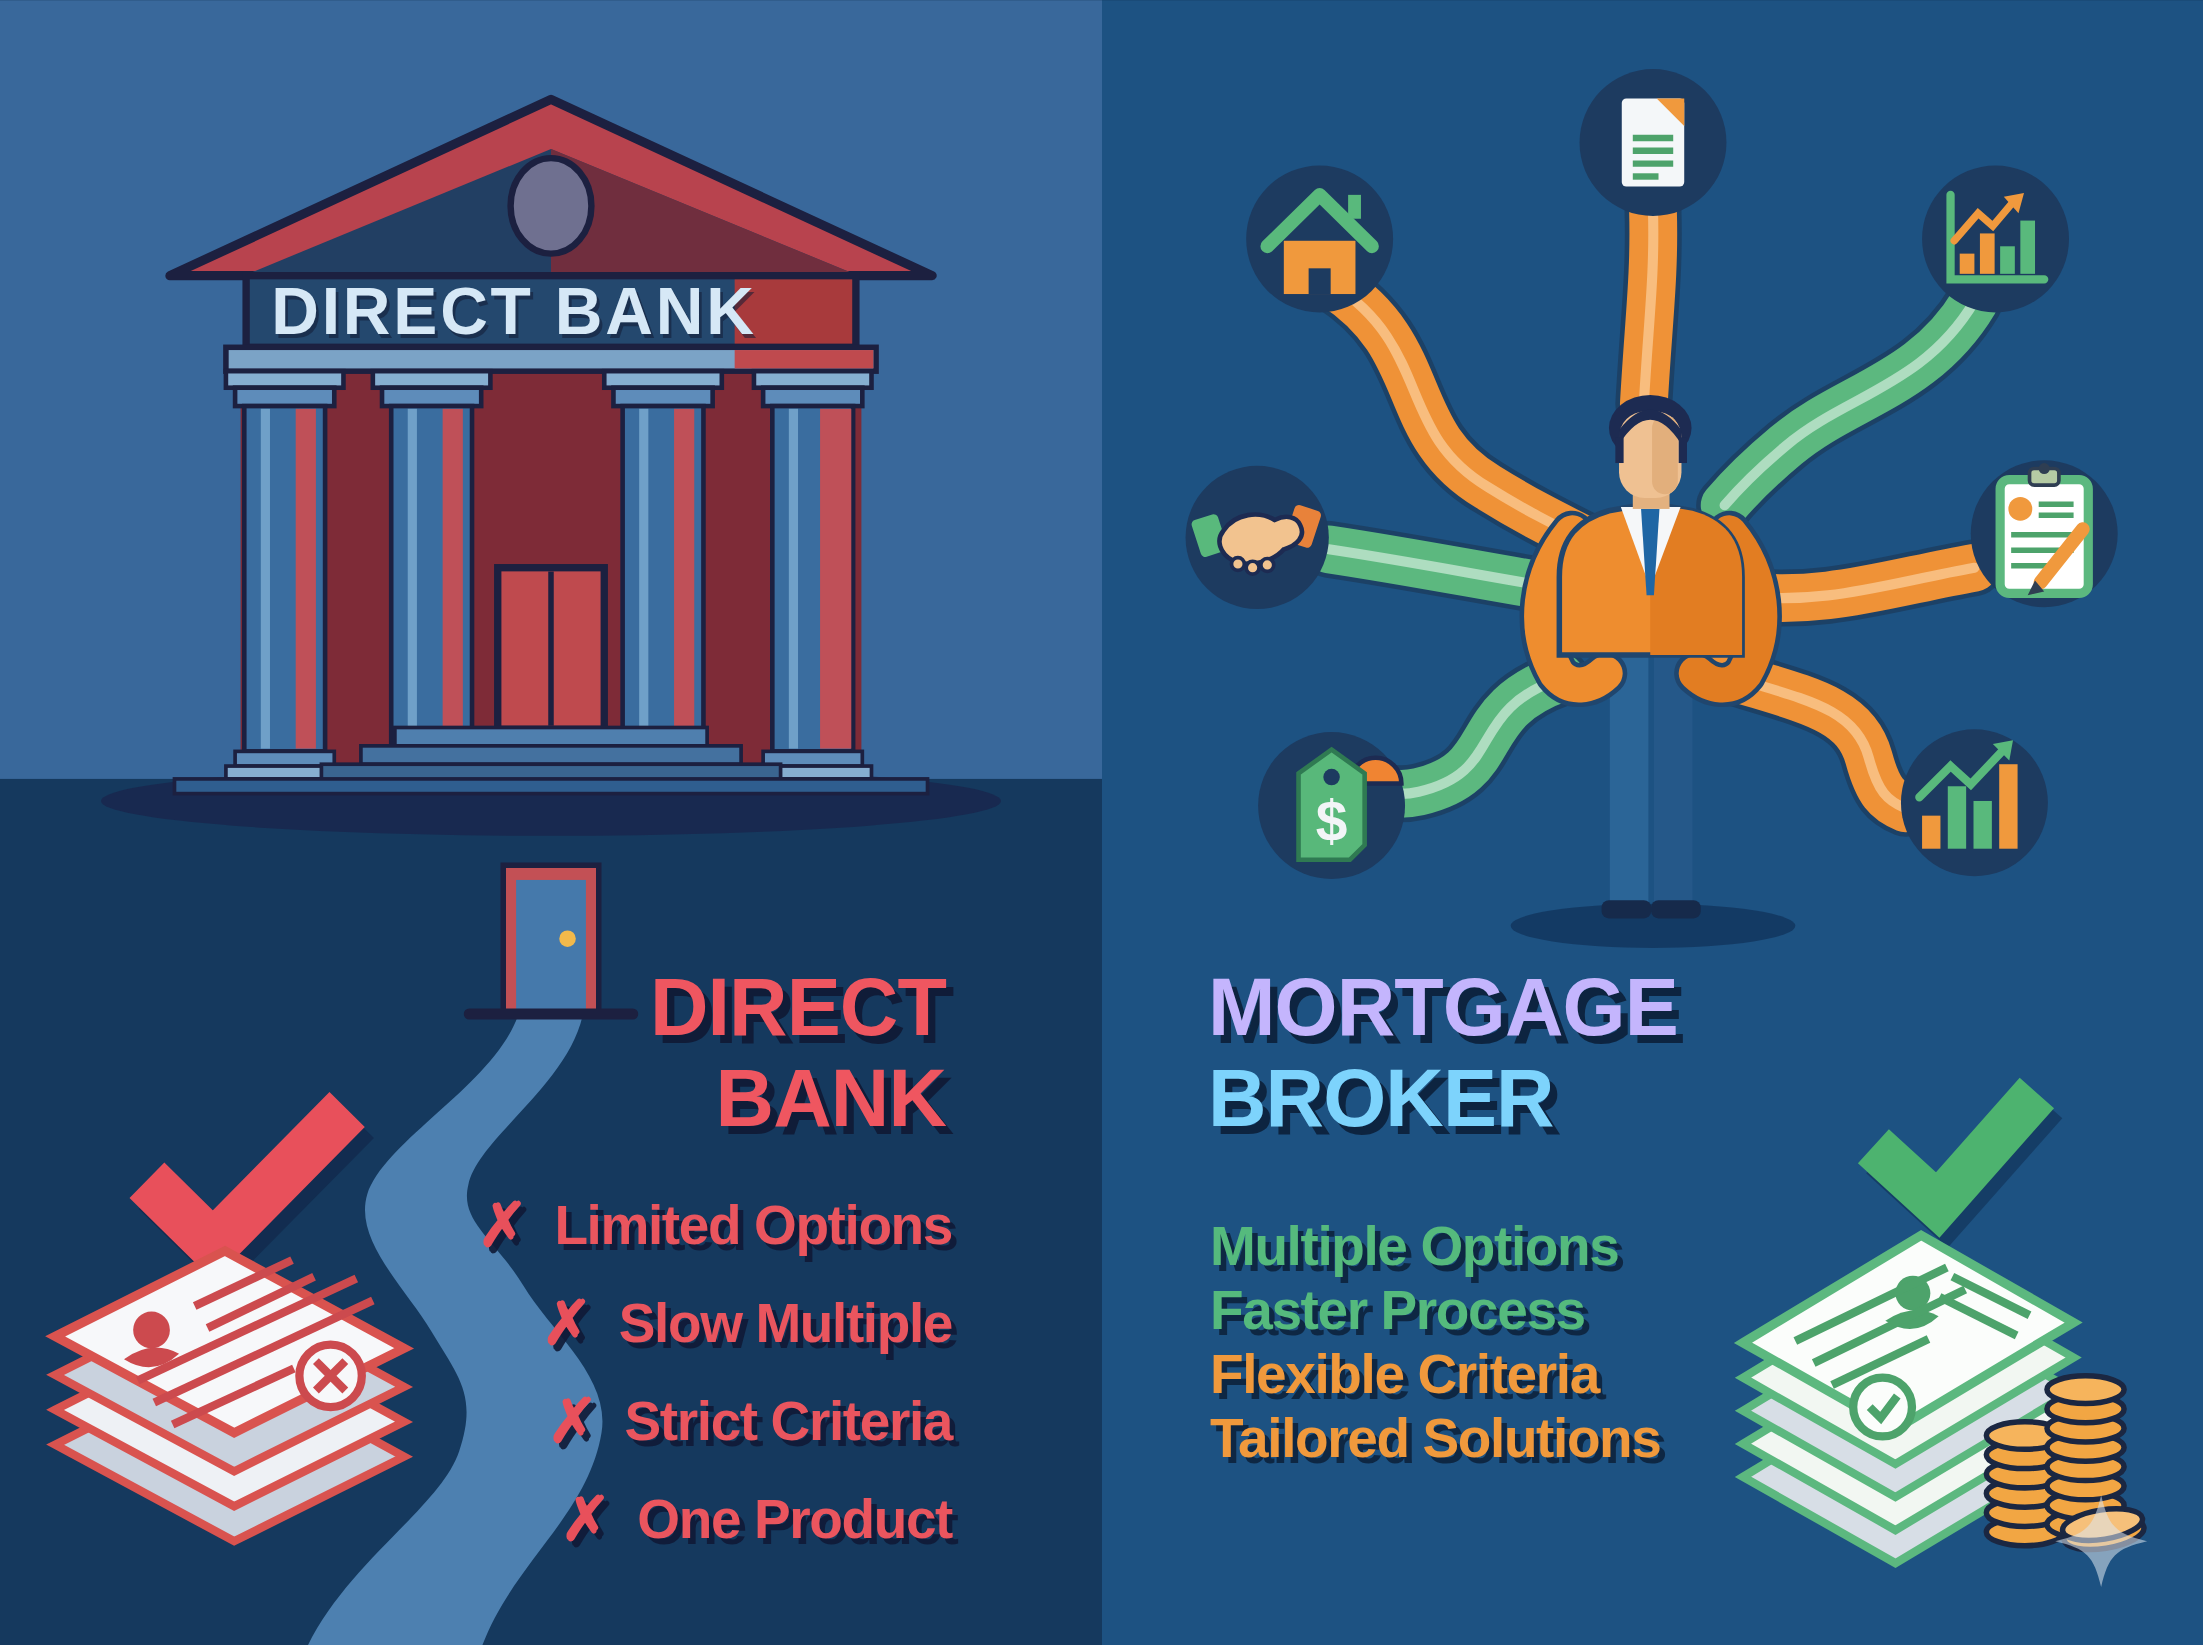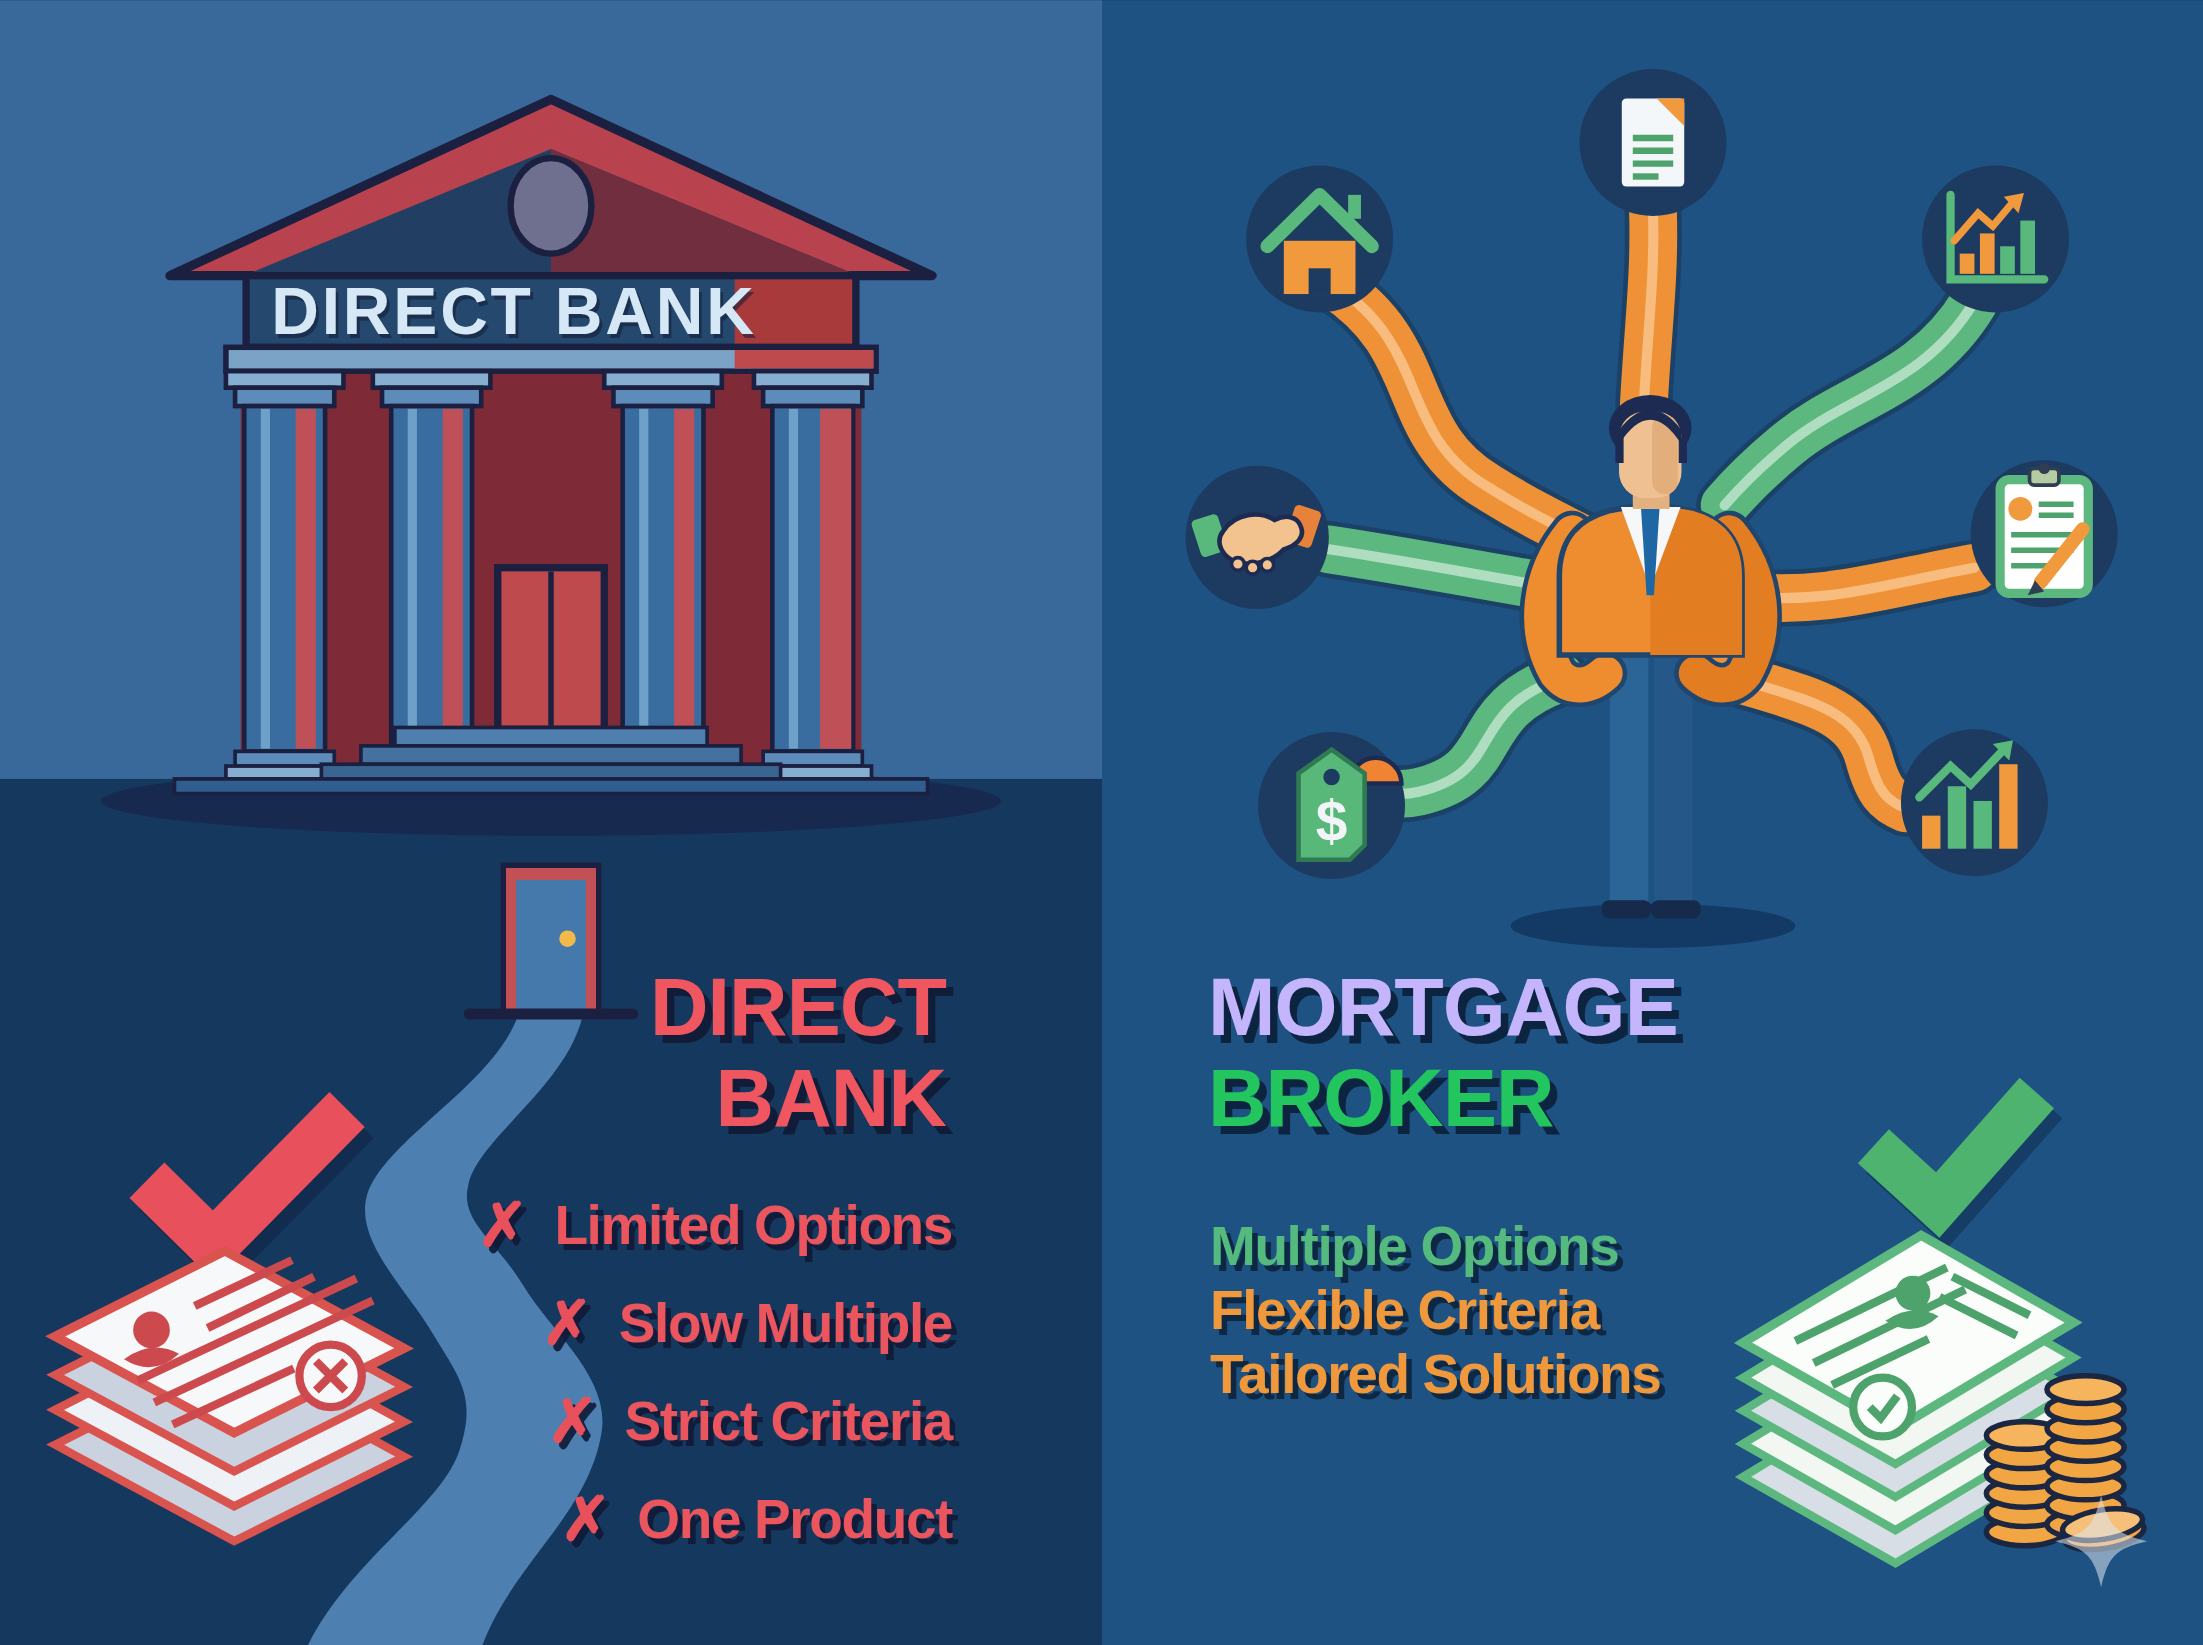--- a/index.html
+++ b/index.html
@@ -21,21 +21,21 @@
   #left-list{top:1189px;right:1252px;display:flex;flex-direction:column;
     align-items:flex-end;gap:27px;}
   .l-row{display:flex;align-items:center;font-size:55px;letter-spacing:-1.4px;
     color:#EA555E;font-weight:bold;text-shadow:5.5px 6.4px 0 rgba(16,26,54,.9);}
   .l-row .mark{font-size:61px;margin-right:27.5px;color:#E8505B;font-weight:bold;}
 
   
   #right-heading{top:962px;left:1208px;font-size:81px;line-height:1.12;
     letter-spacing:-0.9px;text-shadow:7.3px 8.3px 0 rgba(13,34,60,.95);}
   #right-heading .g{color:#c4b5fd;}
-  #right-heading .o{color:#22c55e;}
+  #right-heading .o{color:#7dd3fc;}
   #right-list{top:1214px;left:1210px;display:flex;flex-direction:column;
     }
   .r-row{font-size:55px;letter-spacing:-1.4px;font-weight:bold;
     text-shadow:5.5px 6.4px 0 rgba(13,34,60,.9);}
   .r-row.green{color:#55BA7D;}
   .r-row.orange{color:#F0993C;}
 </style>
 </head>
 <body>
 
@@ -393,18 +393,19 @@
     </div>
   </div>
 
   <div id="right-heading" class="txt">
     <div class="g">MORTGAGE</div>
     <div class="o">BROKER</div>
   </div>
 
   <div id="right-list" class="txt">
     <div class="r-row green">Multiple Options</div>
+    <div class="r-row green">Faster Process</div>
     <div class="r-row orange">Flexible Criteria</div>
     <div class="r-row orange">Tailored Solutions</div>
   </div>
 
 </div>
 
 
 </body></html>

